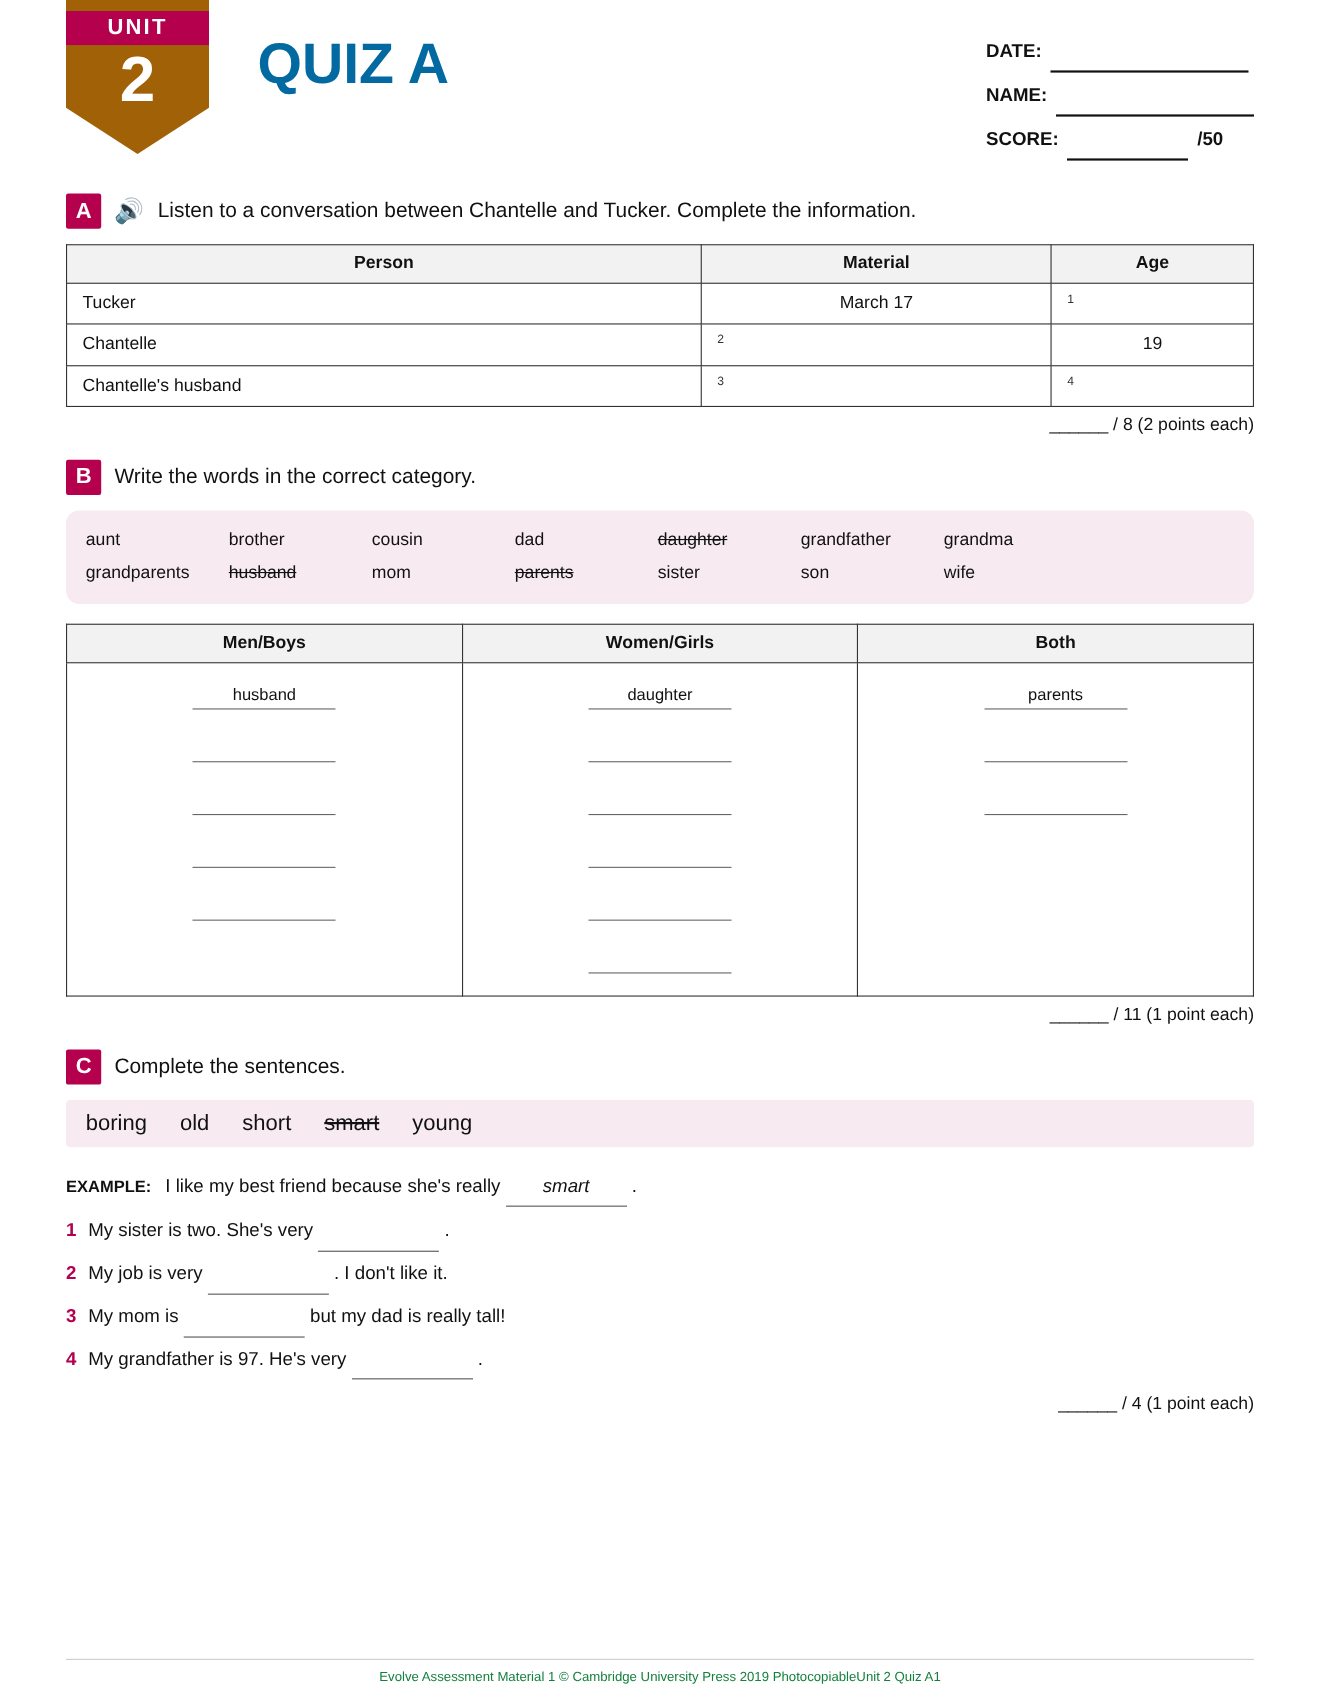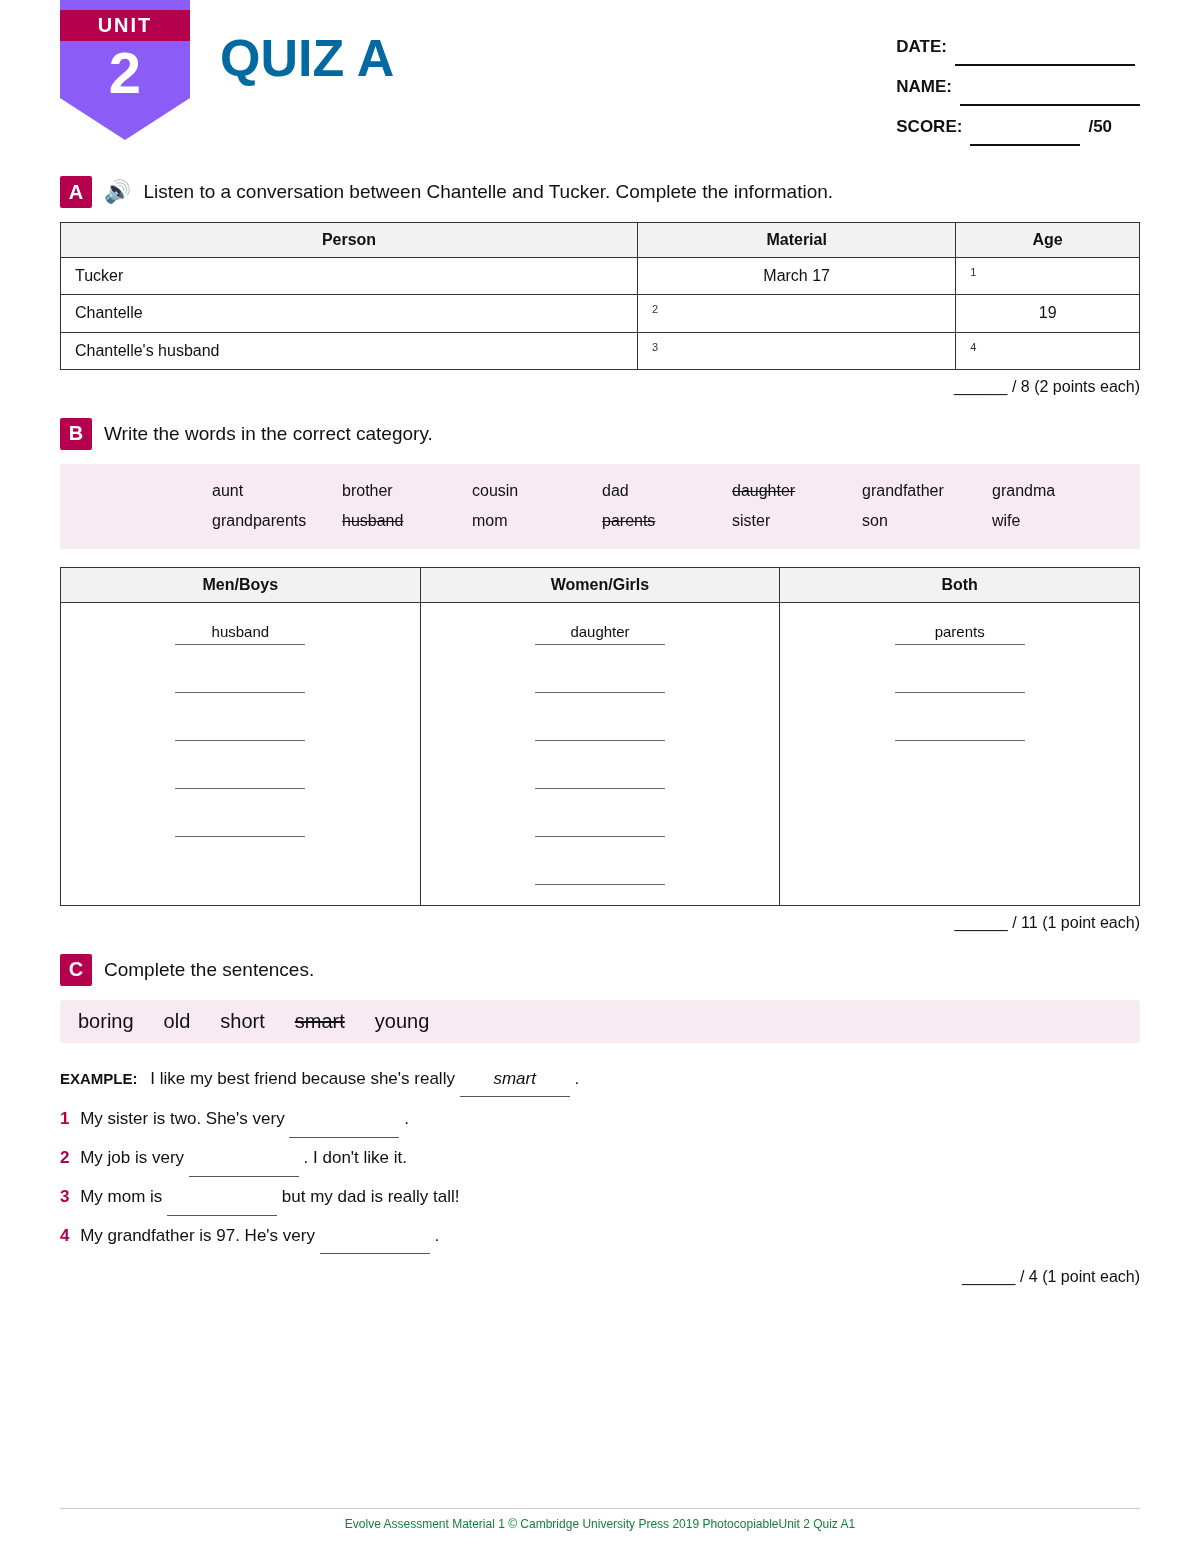--- a/index.html
+++ b/index.html
@@ -16,31 +16,31 @@
     
     .header {
       display: flex;
       align-items: flex-start;
       padding: 0 60px;
       margin-top: 0;
       position: relative;
     }
 
     .unit-block {
-      background: #8b5cf6;
+      background: #a16207;
       clip-path: polygon(0 0, 100% 0, 100% 70%, 50% 100%, 0 70%);
       width: 130px;
       height: 140px;
       display: flex;
       flex-direction: column;
       align-items: center;
       padding-top: 10px;
       color: white;
       flex-shrink: 0;
-      margin-right: 30px;
+      margin-right: 44px;
     }
     .unit-label {
       font-size: 20px;
       font-weight: bold;
       background: #b5004e;
       width: 100%;
       text-align: center;
       padding: 4px 0;
       letter-spacing: 2px;
     }
@@ -142,29 +142,28 @@
     .score-line-right {
       text-align: right;
       font-size: 16px;
       margin-top: 6px;
       margin-bottom: 0;
     }
 
     
     .word-bank {
       background: #f7eaf1;
-      border-radius: 2px;
+      border-radius: 12px;
       padding: 12px 18px;
       display: flex;
       flex-wrap: wrap;
       gap: 6px 0;
       margin-bottom: 18px;
       font-size: 16px;
       line-height: 1.9;
-      justify-content: flex-end;
     }
     .word-bank-col {
       display: flex;
       flex-direction: column;
       min-width: 130px;
     }
     .word-item {
       padding-right: 24px;
     }
     .strikethrough {

